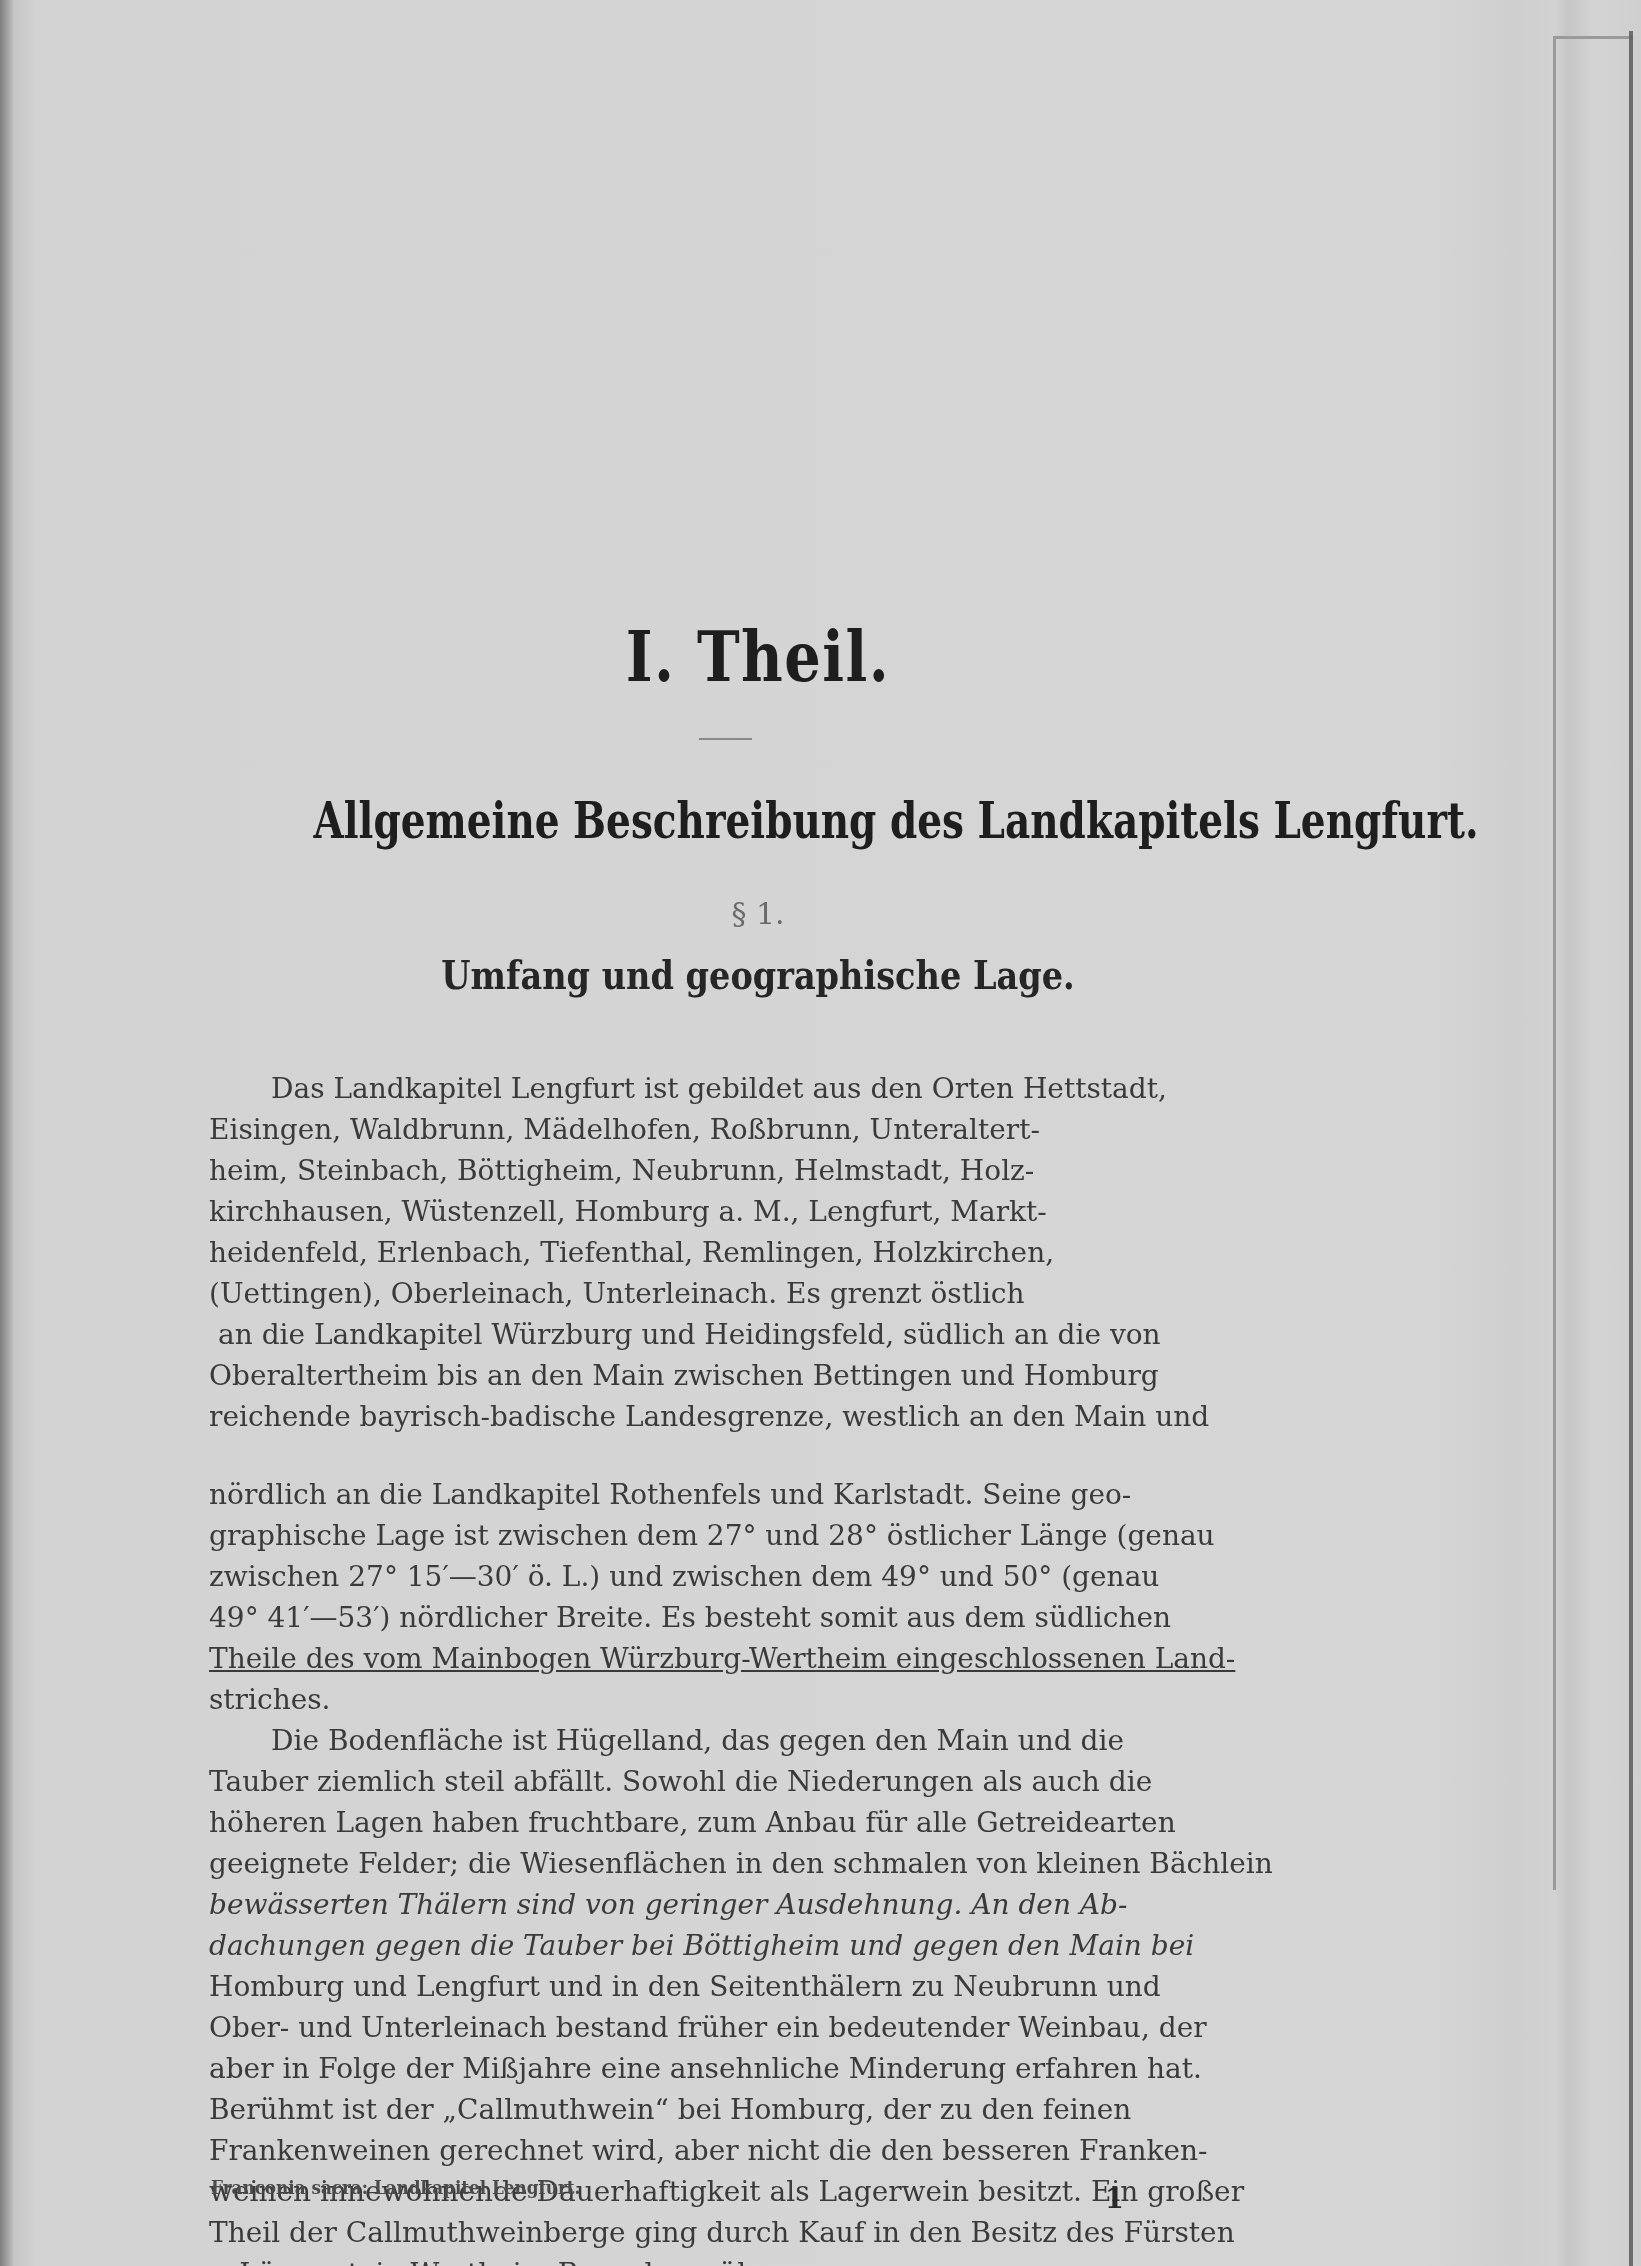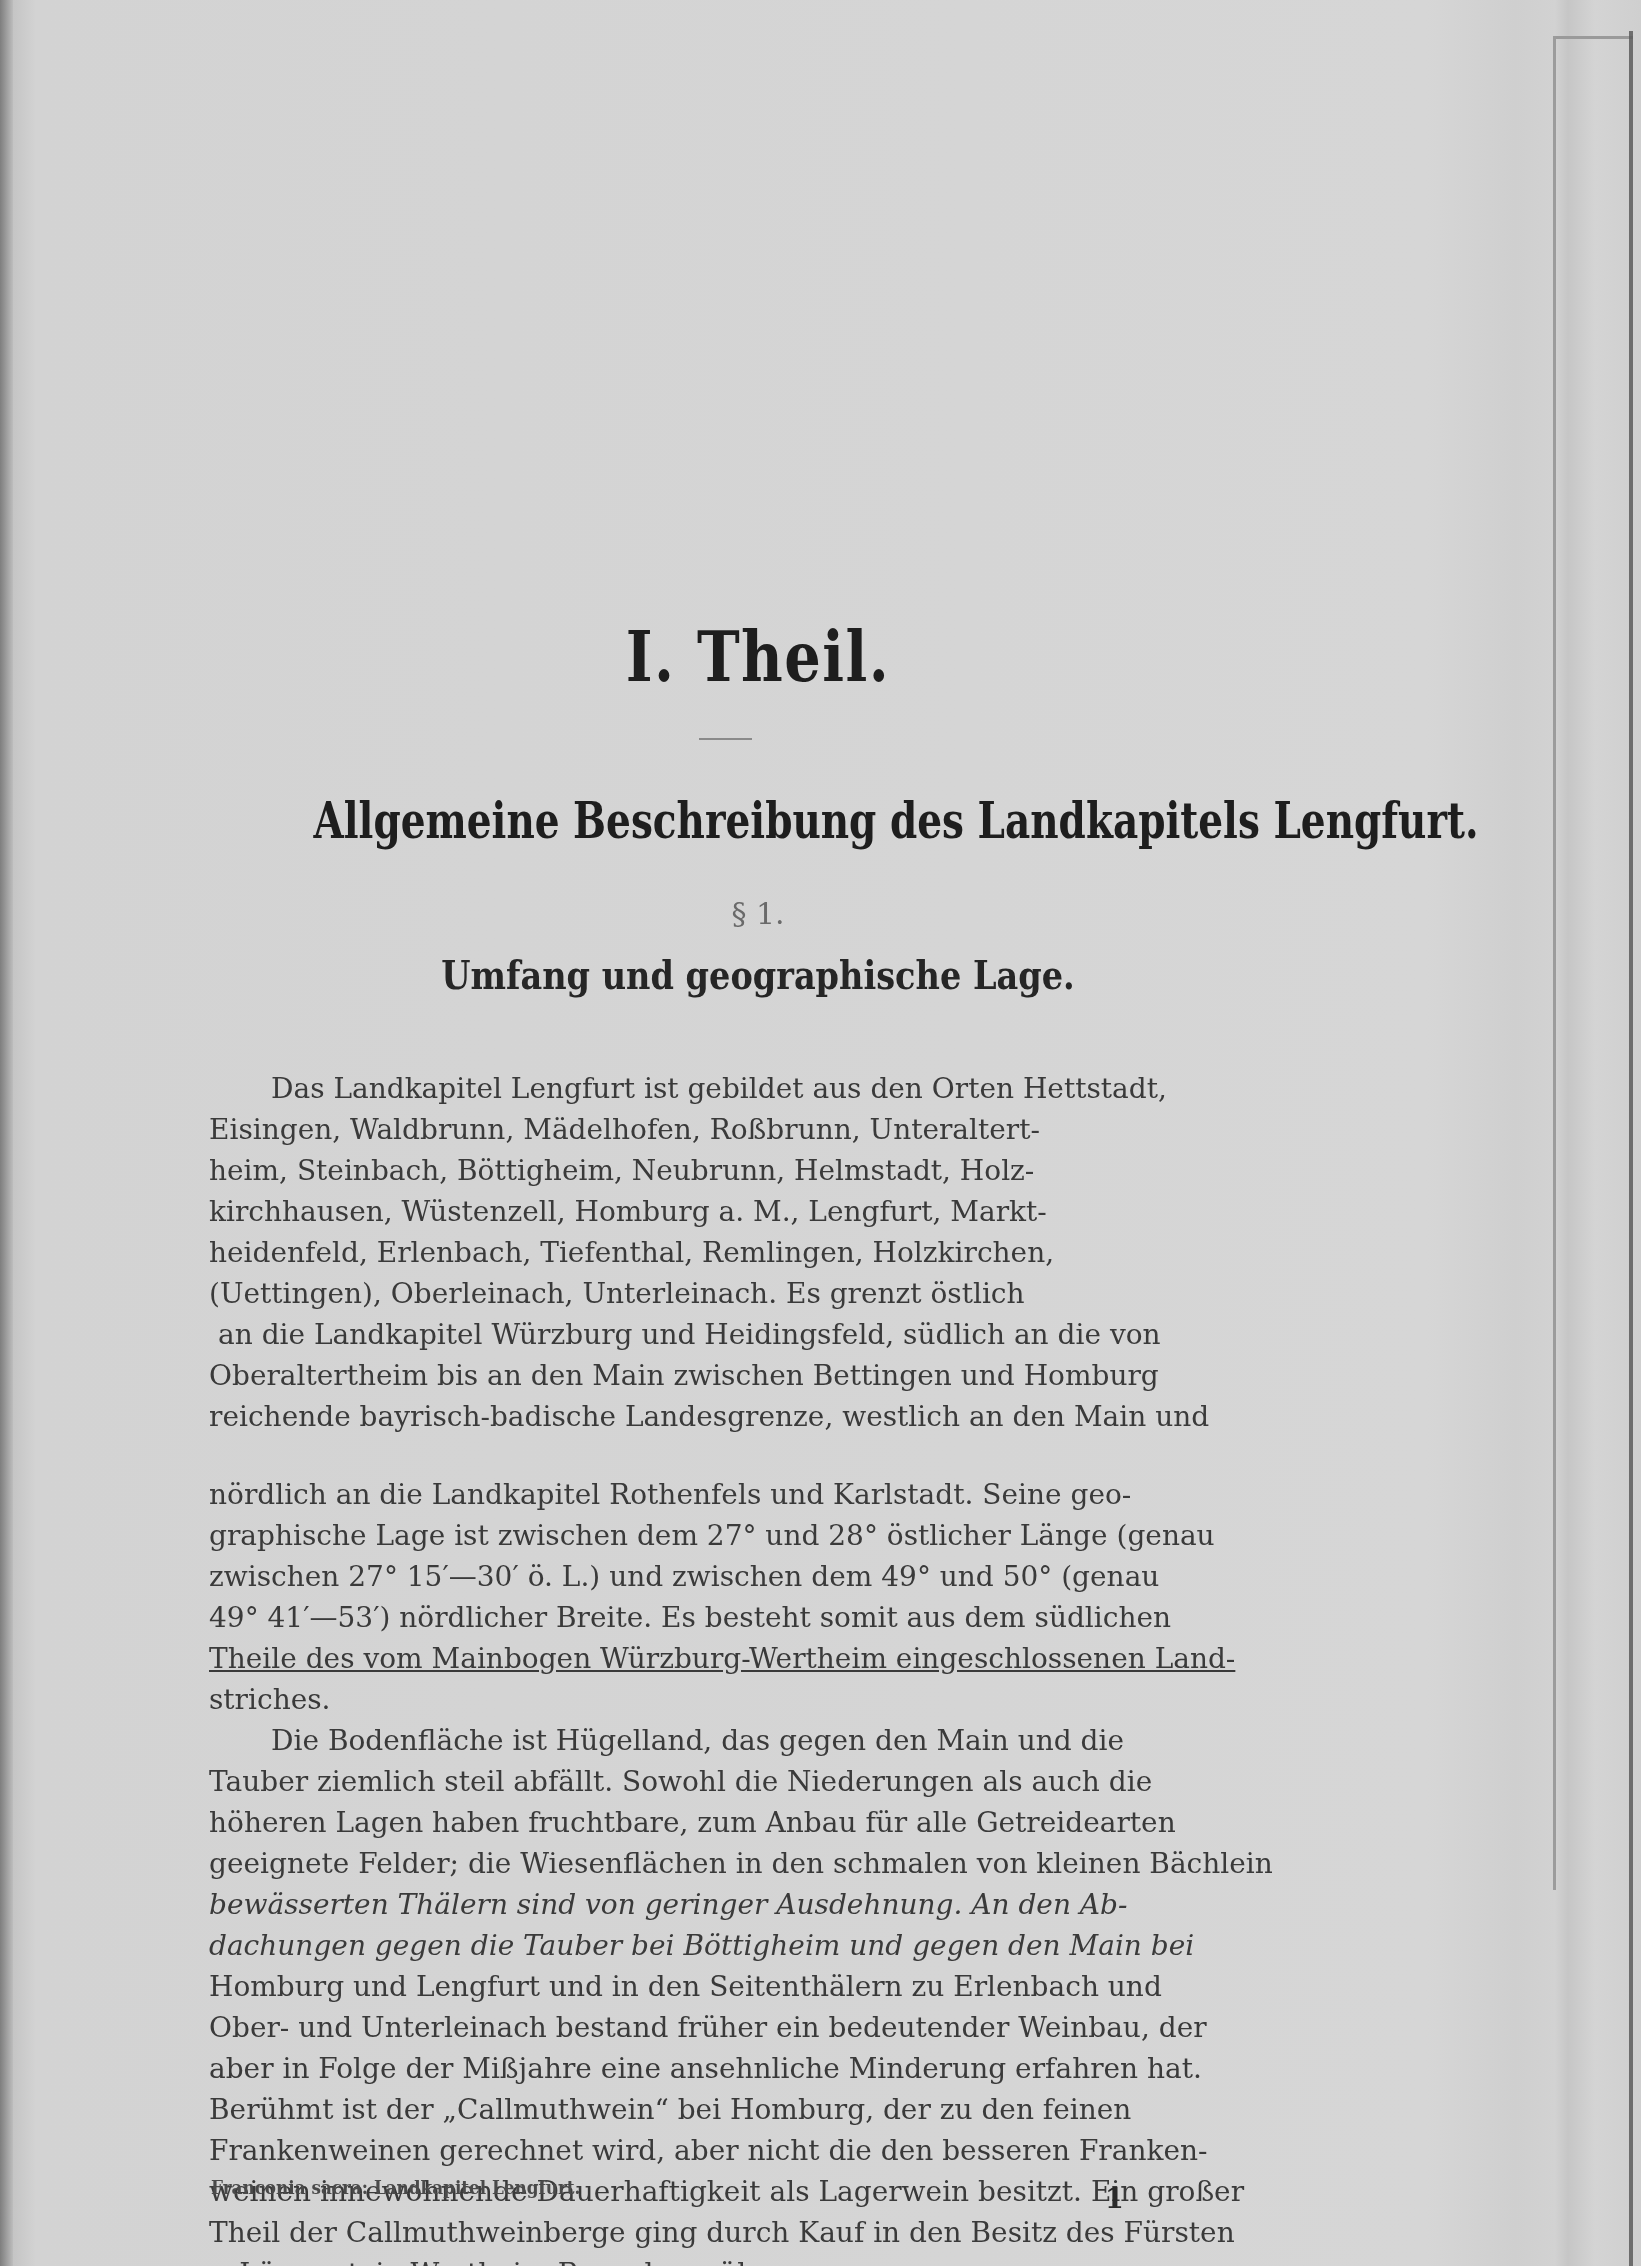--- a/index.html
+++ b/index.html
@@ -197,21 +197,21 @@
       <span class="line" style="display: block; text-align-last: left; text-decoration: underline;">Theile des vom Mainbogen Würzburg-Wertheim eingeschlossenen Land-</span>
       <span class="line last" style="display: block; text-align-last: left;">striches.</span>
     </div>
     <div class="paragraph">
       <span class="line indent" style="display: block; text-align-last: left;">Die Bodenfläche ist Hügelland, das gegen den Main und die</span>
       <span class="line" style="display: block; text-align-last: left;">Tauber ziemlich steil abfällt.  Sowohl die Niederungen als auch die</span>
       <span class="line" style="display: block; text-align-last: left;">höheren Lagen haben fruchtbare, zum Anbau für alle Getreidearten</span>
       <span class="line" style="display: block; text-align-last: left;">geeignete Felder; die Wiesenflächen in den schmalen von kleinen Bächlein</span>
       <span class="line" style="display: block; text-align-last: left; font-style: italic;">bewässerten Thälern sind von geringer Ausdehnung.  An den Ab-</span>
       <span class="line" style="display: block; text-align-last: left; font-style: italic;">dachungen gegen die Tauber bei Böttigheim und gegen den Main bei</span>
-      <span class="line" style="display: block; text-align-last: left;">Homburg und Lengfurt und in den Seitenthälern zu Erlenbach und</span>
+      <span class="line" style="display: block; text-align-last: left;">Homburg und Lengfurt und in den Seitenthälern zu Neubrunn und</span>
       <span class="line" style="display: block; text-align-last: left;">Ober- und Unterleinach bestand früher ein bedeutender Weinbau, der</span>
       <span class="line" style="display: block; text-align-last: left;">aber in Folge der Mißjahre eine ansehnliche Minderung erfahren hat.</span>
       <span class="line" style="display: block; text-align-last: left;">Berühmt ist der „Callmuthwein“ bei Homburg, der zu den feinen</span>
       <span class="line" style="display: block; text-align-last: left;">Frankenweinen gerechnet wird, aber nicht die den besseren Franken-</span>
       <span class="line" style="display: block; text-align-last: left;">weinen innewohnende Dauerhaftigkeit als Lagerwein besitzt.  Ein großer</span>
       <span class="line" style="display: block; text-align-last: left;">Theil der Callmuthweinberge ging durch Kauf in den Besitz des Fürsten</span>
       <span class="line last" style="display: block; text-align-last: left;">v. Löwenstein-Wertheim-Rosenberg über.</span>
     </div>
   </div>
 

